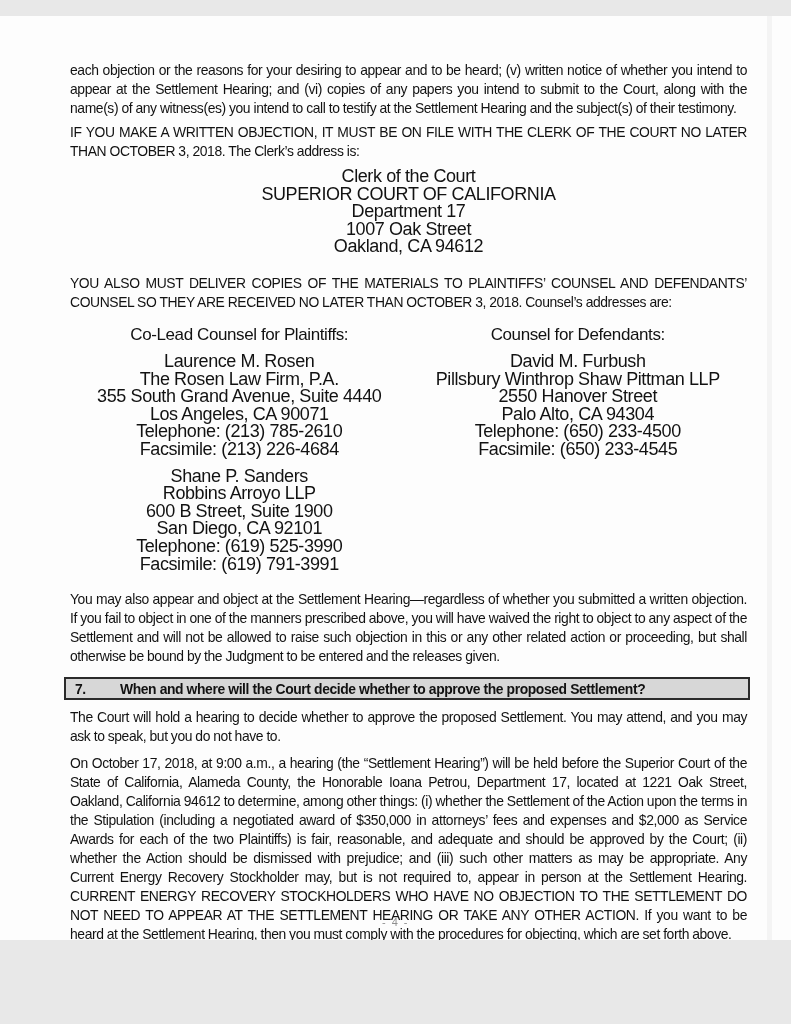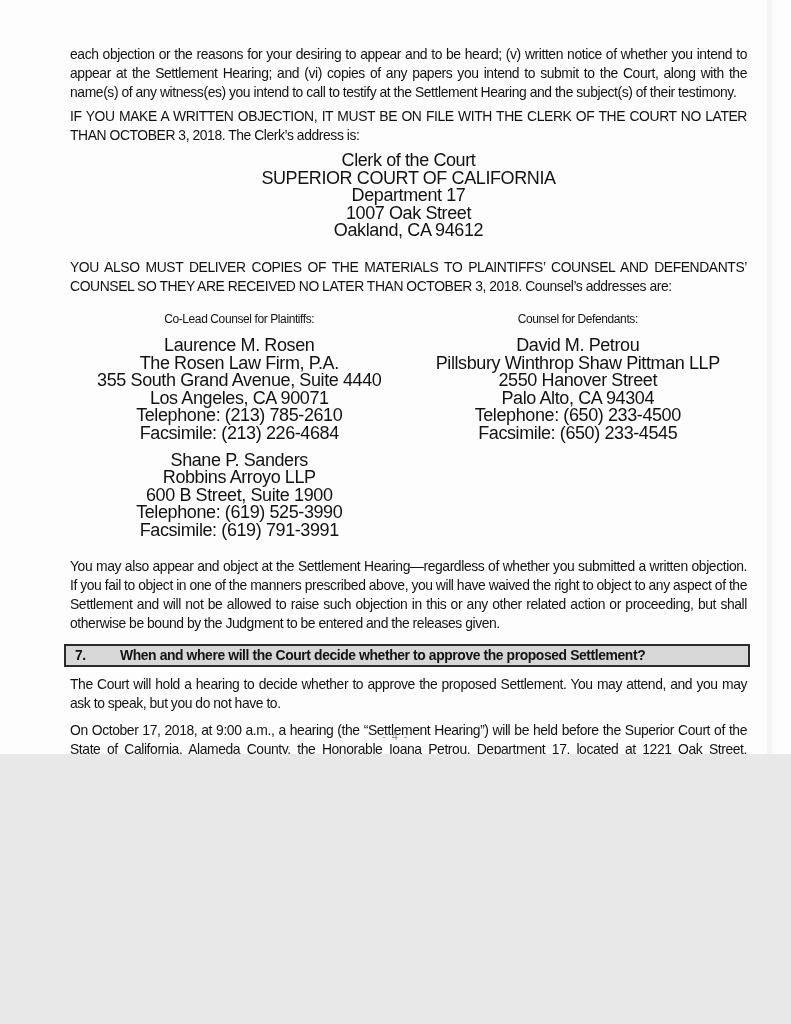--- a/index.html
+++ b/index.html
@@ -1,20 +1,20 @@
 <!DOCTYPE html>
 <html><head>
 <meta charset="utf-8">
 <style>
   html, body { margin: 0; padding: 0; background: #e8e8e8; }
   .page {
     position: relative;
     width: 791px;
-    height: 754px;
-    margin: 0 auto;
+    height: 924px;
+    margin: 16px auto;
     background: #fdfdfd;
     overflow: hidden;
     font-family: "Liberation Sans", "DejaVu Sans", sans-serif;
     color: #121212;
   }
   .content {
     position: absolute;
     top: 45px;
     left: 70px;
     width: 677px;
@@ -37,21 +37,21 @@
   .mb18 { margin-bottom: 18px; }
   .addr {
     font-size: 18px;
     line-height: 17.6px;
     letter-spacing: -0.4px;
     text-align: center;
   }
   .cols { display: flex; }
   .col  { flex: 1 1 50%; text-align: center; }
   .col-hdr {
-    font-size: 12px;
+    font-size: 17px;
     line-height: 18px;
     letter-spacing: -0.4px;
   }
   .sec-header {
     display: flex;
     align-items: center;
     box-sizing: border-box;
     width: calc(100% + 9px);
     margin-left: -6px;
     height: 23px;
@@ -108,34 +108,35 @@
     <div class="cols mb9">
       <div class="col addr">
         <div>Laurence M. Rosen</div>
         <div>The Rosen Law Firm, P.A.</div>
         <div>355 South Grand Avenue, Suite 4440</div>
         <div>Los Angeles, CA 90071</div>
         <div>Telephone: (213) 785-2610</div>
         <div>Facsimile: (213) 226-4684</div>
       </div>
       <div class="col addr">
-        <div>David M. Petrou</div>
+        <div>David M. Furbush</div>
         <div>Pillsbury Winthrop Shaw Pittman LLP</div>
         <div>2550 Hanover Street</div>
         <div>Palo Alto, CA 94304</div>
         <div>Telephone: (650) 233-4500</div>
         <div>Facsimile: (650) 233-4545</div>
       </div>
     </div>
 
     <div class="cols mb17">
       <div class="col addr">
         <div>Shane P. Sanders</div>
         <div>Robbins Arroyo LLP</div>
         <div>600 B Street, Suite 1900</div>
+        <div>San Diego, CA 92101</div>
         <div>Telephone: (619) 525-3990</div>
         <div>Facsimile: (619) 791-3991</div>
       </div>
       <div class="col"></div>
     </div>
 
     <p class="par mb11">You may also appear and object at the Settlement Hearing—regardless of whether you submitted a written objection.  If you fail to object in one of the manners prescribed above, you will have waived the right to object to any aspect of the Settlement and will not be allowed to raise such objection in this or any other related action or proceeding, but shall otherwise be bound by the Judgment to be entered and the releases given.</p>
 
     <div class="sec-header mb8">
       <span class="sec-num">7.</span>

